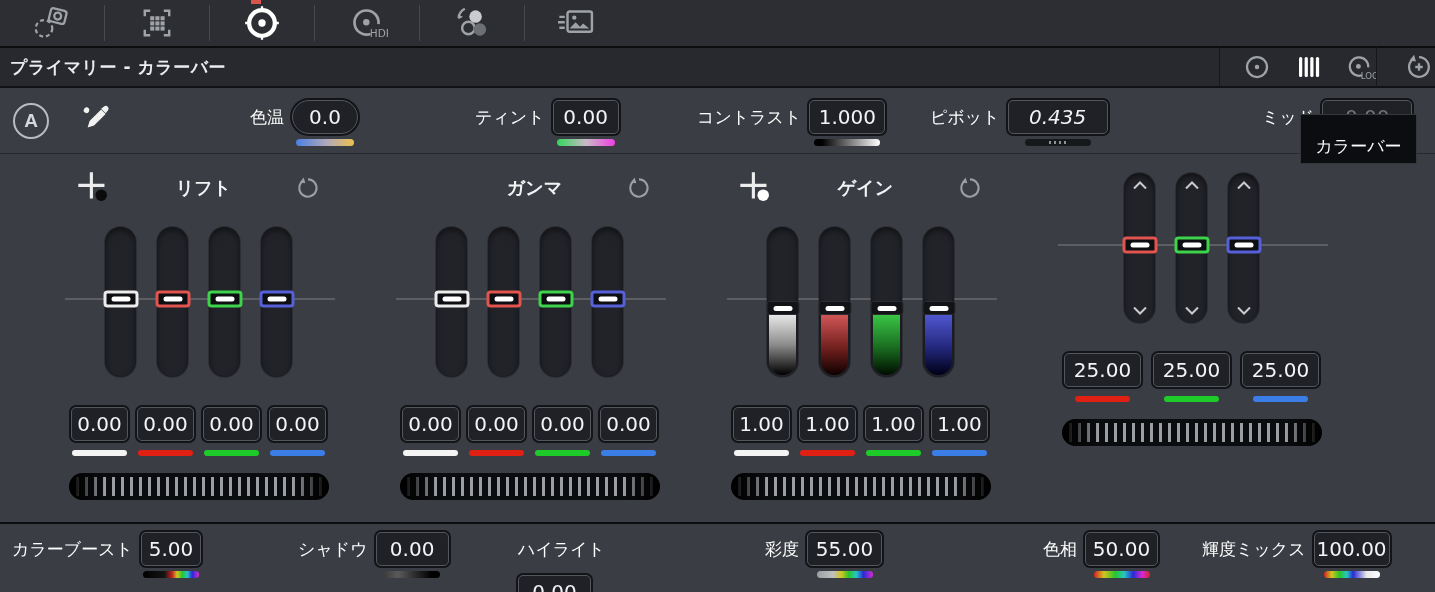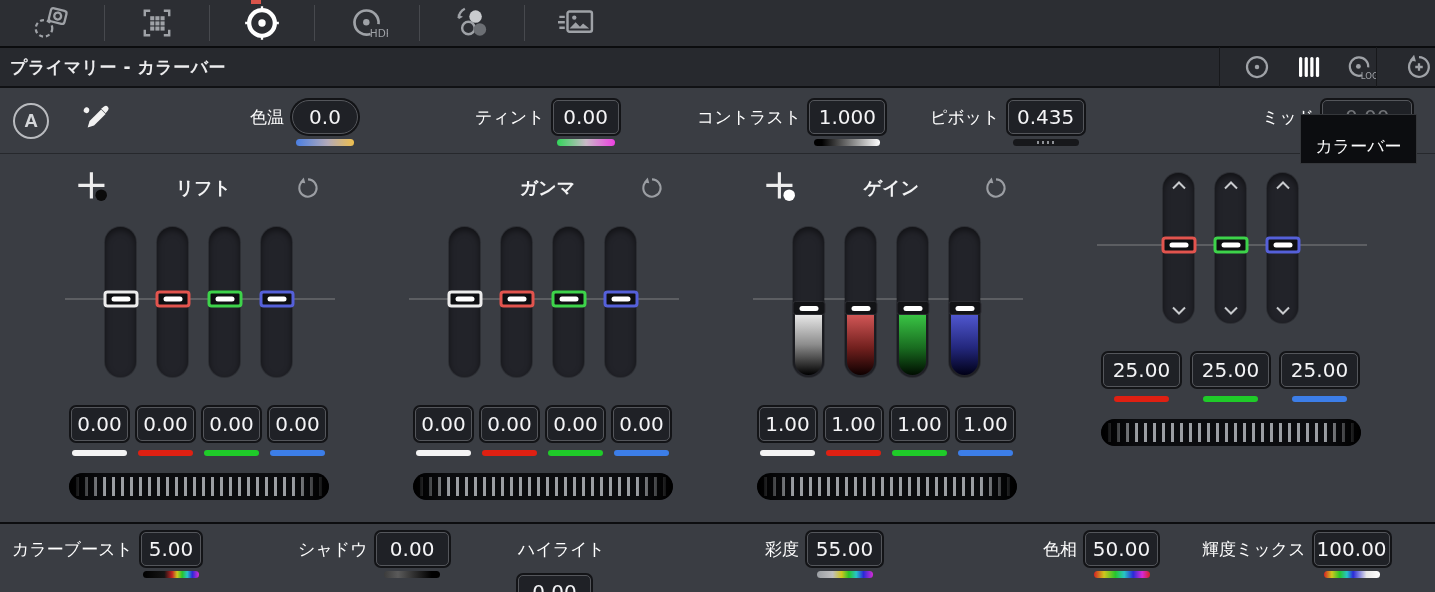--- a/index.html
+++ b/index.html
@@ -65,21 +65,21 @@
   }
   .dimval { color:#737579; }
   .tooltip {
     position:absolute; left:1300px; top:26px; width:117px; height:50px;
     background:#0c0d10; border:1px solid #35373b; z-index:60;
     display:flex; align-items:flex-end; justify-content:center;
     font-size:17px; color:#fbfbfc; padding-bottom:5px;
   }
 
   
-  .wheels { height:368px; display:flex; padding-left:57px; gap:61px; background:#3a3d43; }
+  .wheels { height:368px; display:flex; padding-left:57px; gap:48px; background:#3a3d43; }
   .wcol { width:283px; display:flex; flex-direction:column; }
   .whead { display:flex; align-items:center; height:40px; margin-top:14px; padding:0 16px 0 20px; }
   .whead .spacer, .whead .pick { width:36px; height:34px; background:none; border:none; }
   .whead .pick { cursor:pointer; }
   .wtitle { flex:1; text-align:center; font-size:18px; font-weight:bold; color:#f2f3f4; }
   .reset-btn { width:30px; height:30px; background:none; border:none; cursor:pointer; }
 
   .sliders { position:relative; height:150px; margin-top:19px; }
   .centerline { position:absolute; left:8px; right:5px; top:71px; height:2px; background:#5c5e62; }
   .trackrow { position:absolute; inset:0; display:flex; justify-content:center; gap:21px; }
@@ -293,21 +293,21 @@
     <div class="field" style="left:697px;">
       <span class="field-label">コントラスト</span>
       <span class="valwrap">
         <span class="valbox" style="width:76px;">1.000</span>
         <span class="grad g-contrast"></span>
       </span>
     </div>
     <div class="field" style="left:930px;">
       <span class="field-label">ピボット</span>
       <span class="valwrap">
-        <span class="valbox" style="width:76px;">0.435</span>
+        <span class="valbox" style="width:100px;font-style:italic;">0.435</span>
         <span class="grad g-pivot"></span>
       </span>
     </div>
     <div class="field" style="left:1262px;">
       <span class="field-label">ミッド</span>
       <span class="valwrap">
         <span class="valbox dimval" style="width:90px;">0.00</span>
       </span>
     </div>
 

